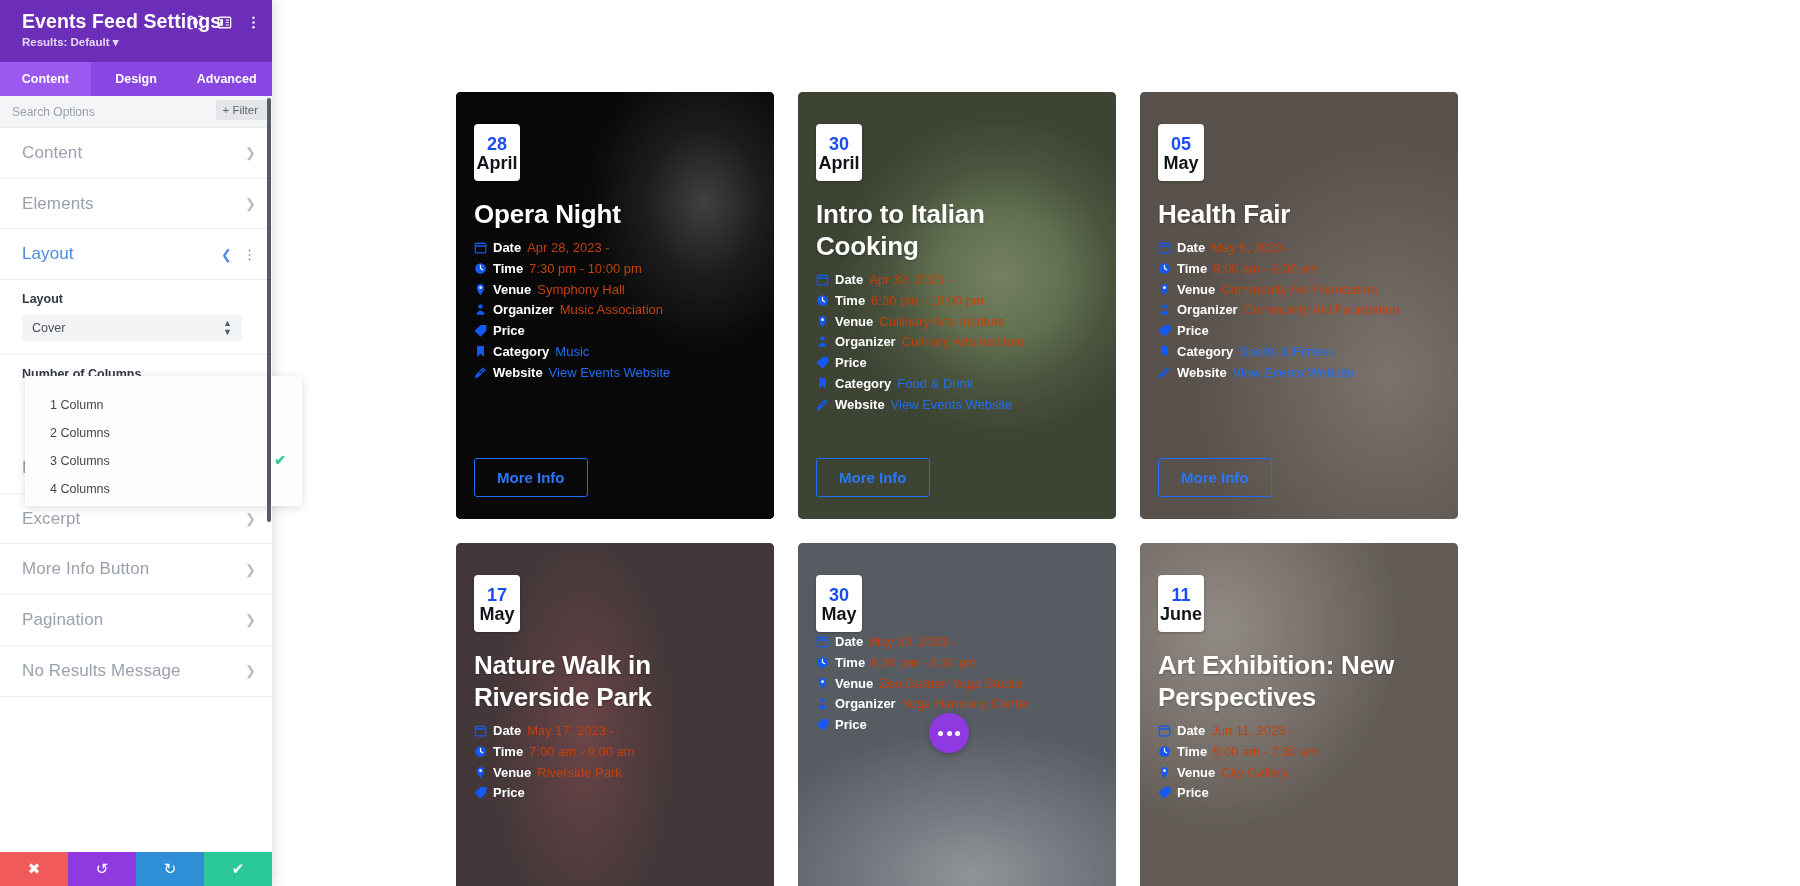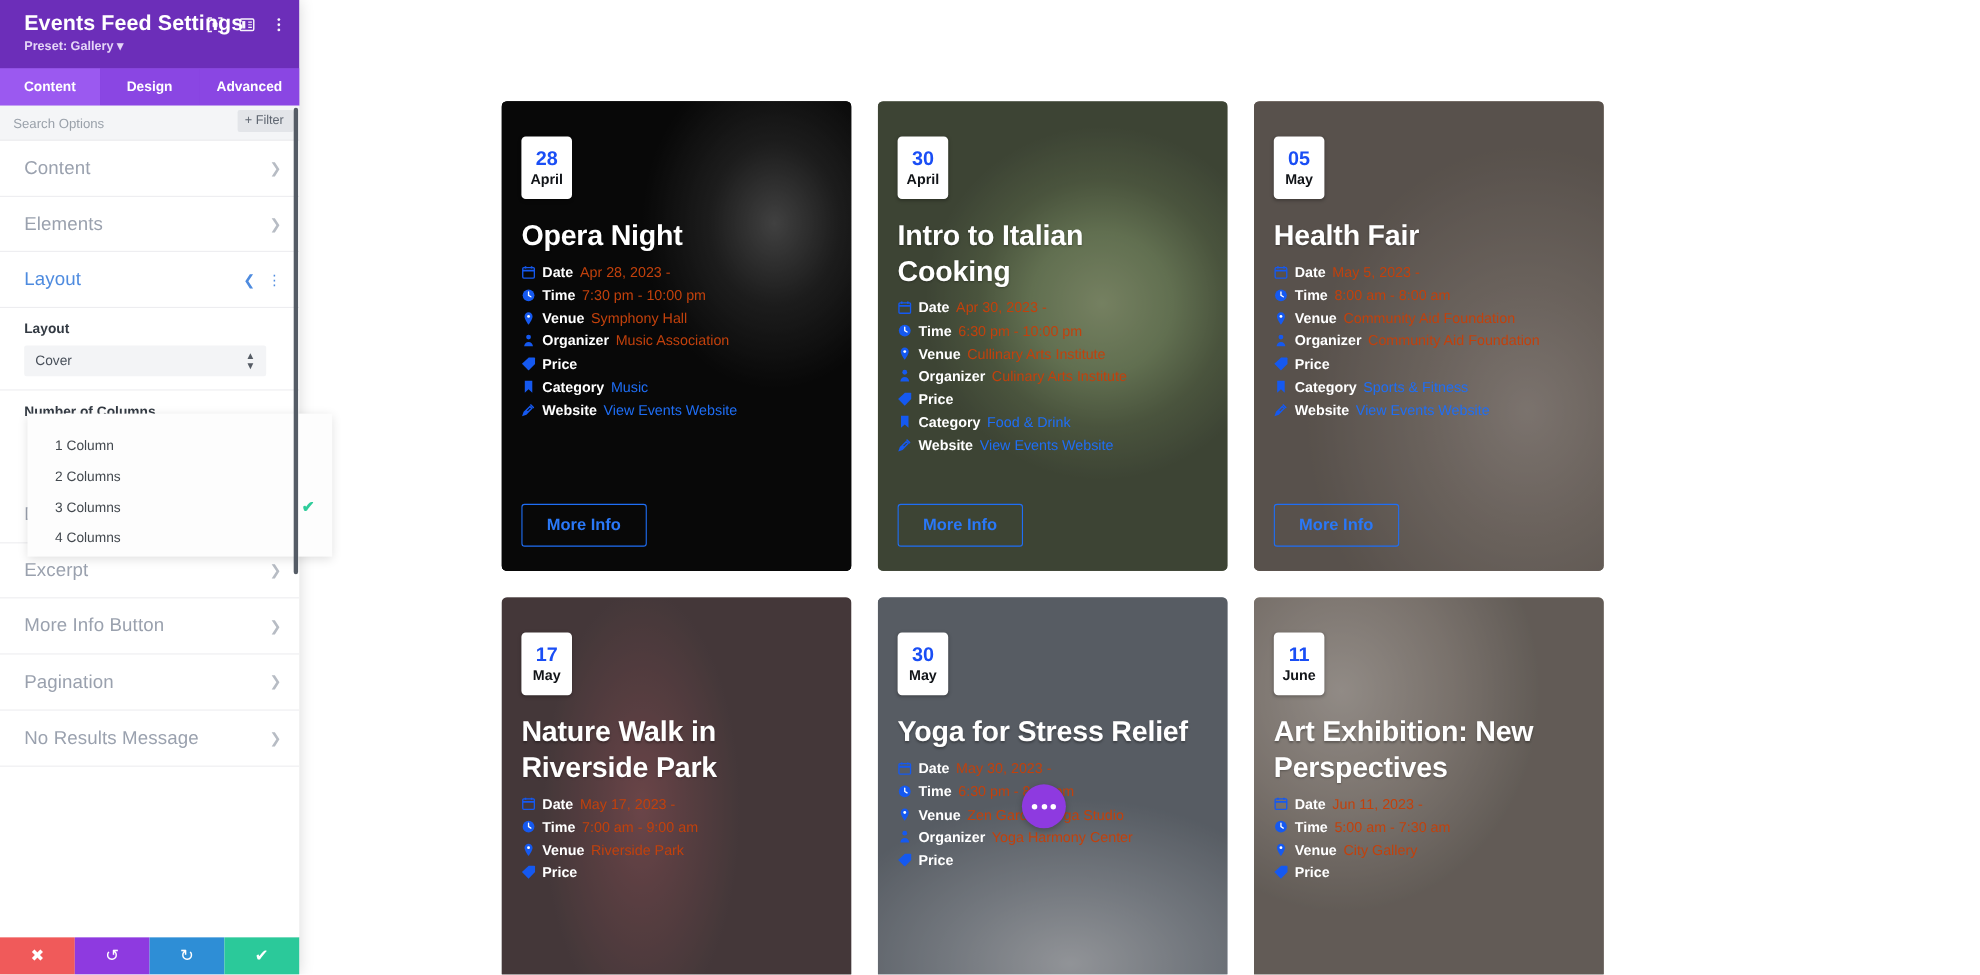--- a/index.html
+++ b/index.html
@@ -151,21 +151,21 @@
   .card-inner { position: relative; z-index: 2; display: flex; flex-direction: column; height: 100%; }
 
   .datebox {
     background: #ffffff; border-radius: 4px;
     width: 46px; min-height: 57px;
     display: flex; flex-direction: column; align-items: center; justify-content: center;
     padding: 5px 0 6px;
     box-shadow: 0 1px 3px rgba(0,0,0,.25);
   }
   .d-day { color: #1a4ef5; font-weight: bold; font-size: 18px; line-height: 22px; }
-  .d-mon { color: #111418; font-weight: bold; font-size: 13px; line-height: 16px; }
+  .d-mon { color: #111418; font-weight: bold; font-size: 18px; line-height: 16px; }
 
   .card-title {
     font-size: 26px; font-weight: bold; line-height: 32px;
     margin: 17px 0 8px 0; letter-spacing: -.2px;
     text-shadow: 0 1px 2px rgba(0,0,0,.3);
   }
   .meta { font-size: 13px; line-height: 20.8px; text-align: center; }
   .meta-row { display: flex; align-items: flex-start; gap: 6px; white-space: nowrap; }
   .mi { width: 13px; flex: 0 0 13px; color: #1559f0; display: flex; align-items: center; justify-content: center;
         margin-top: 3px; }
@@ -231,21 +231,21 @@
   }
   .bubble i { width: 5px; height: 5px; border-radius: 50%; background: #fff; display: block; }
 </style>
 </head>
 <body>
 
 <div id="sidebar">
 
   <div class="sb-header">
     <div class="sb-title">Events Feed Settings</div>
-    <div class="sb-preset">Preset: Gallery ▾</div>
+    <div class="sb-preset">Results: Default ▾</div>
     <div class="sb-header-icons">
       <span class="hicon">
         <svg width="15" height="15" viewBox="0 0 16 16" fill="none" stroke="#fff" stroke-width="1.4">
           <path d="M1.5 5V1.5H5M11 1.5h3.5V5M14.5 11v3.5H11M5 14.5H1.5V11"></path>
           <rect x="5.6" y="5.6" width="4.8" height="4.8" rx="1" fill="#fff" stroke="none"></rect>
         </svg>
       </span>
       <span class="hicon">
         <svg width="15" height="15" viewBox="0 0 16 16" fill="none" stroke="#fff" stroke-width="1.4">
           <rect x="1.4" y="2.4" width="13.2" height="11.2" rx="1.3"></rect>
@@ -671,21 +671,20 @@
     </div>
   </div>
   <div class="card">
     <div class="card-bg bg-yoga"></div>
     <div class="overlay-light"></div>
     <div class="card-inner">
       <div class="datebox">
         <span class="d-day">30</span>
         <span class="d-mon">May</span>
       </div>
-      <div class="card-title">Yoga for Stress Relief</div>
       <div class="meta">
         <div class="meta-row">
             <span class="mi">
                 <svg width="13" height="13" viewBox="0 0 16 16" fill="none" stroke="#1559f0" stroke-width="1.5">
                   <rect x="1.5" y="2.8" width="13" height="11.7" rx="1.2"></rect>
                   <path d="M1.5 6.2h13" stroke-width="2"></path>
                   <path d="M4.6 1.4v2.4M11.4 1.4v2.4" stroke-width="1.8"></path>
                 </svg>
               </span>
             <span class="m-label">Date</span>

